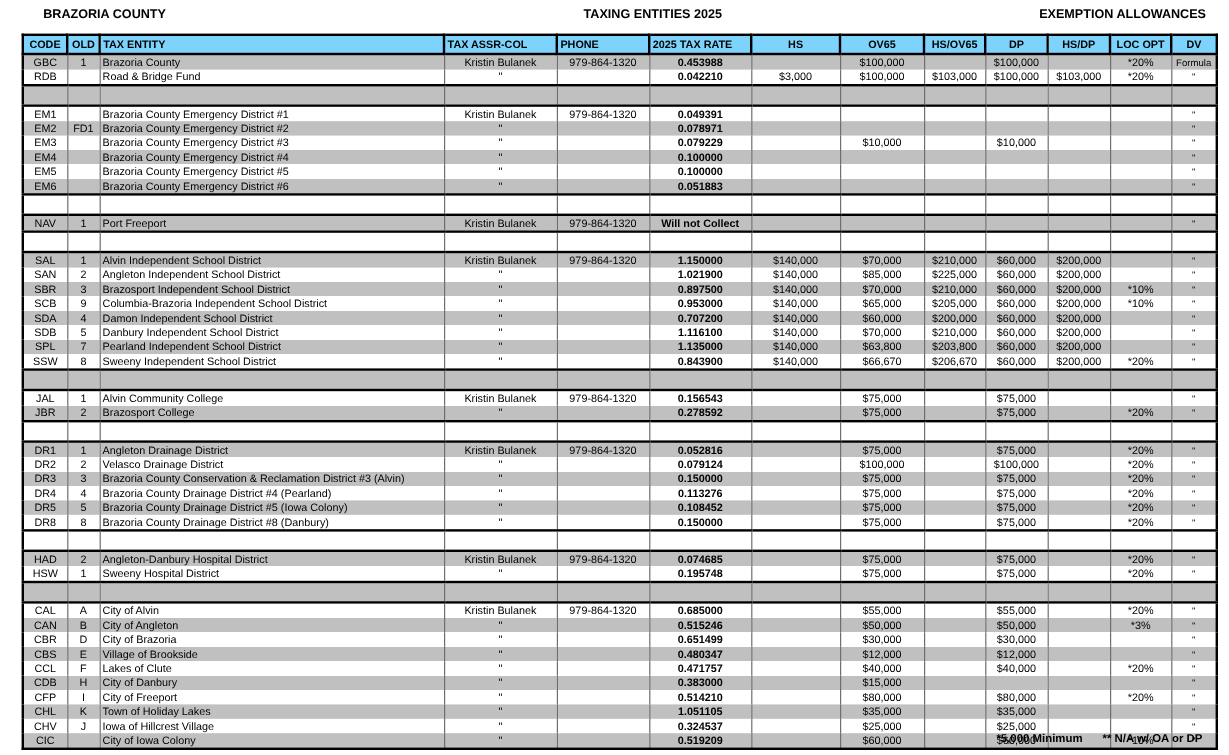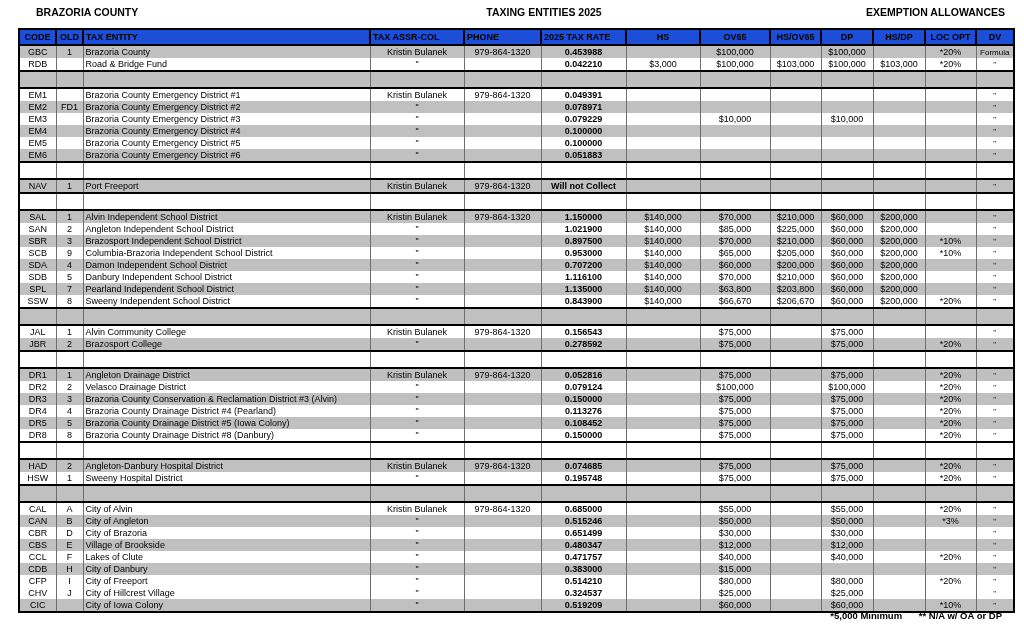--- a/index.html
+++ b/index.html
@@ -9,21 +9,21 @@
     -webkit-font-smoothing:antialiased;overflow:hidden;
   }
   .titlebar{position:absolute;top:6px;left:0;width:1024px;height:16px;font-weight:bold;font-size:10.5px;}
   .title-left{position:absolute;left:36px;top:0;}
   .title-center{position:absolute;left:0;width:1024px;text-align:center;top:0;padding-left:32px;}
   .title-right{position:absolute;right:19px;top:0;}
   .tbl-wrap{position:absolute;left:18px;top:28px;}
   table{border-collapse:collapse;table-layout:fixed;width:995px;border:2px solid #000;}
   th{
     border:2px solid #000;font-size:9px;font-weight:bold;height:14px;line-height:12px;
-    padding:0 2px;text-align:center;white-space:nowrap;overflow:hidden;background:#1d4ed8;
+    padding:0 2px;text-align:center;white-space:nowrap;overflow:hidden;background:#7dd3fc;
   }
   th.left{text-align:left;}
   td{
     border-left:1px solid #6e6e6e;border-right:1px solid #6e6e6e;
     font-size:9px;height:12px;line-height:11px;padding:0 2px;
     text-align:center;white-space:nowrap;overflow:hidden;
   }
   td.left{text-align:left;}
   td.rate{font-weight:bold;}
   td.dv{font-size:8px;}
@@ -684,24 +684,39 @@
           <td></td>
           <td class="rate">0.514210</td>
           <td></td>
           <td>$80,000</td>
           <td></td>
           <td>$80,000</td>
           <td></td>
           <td>*20%</td>
           <td class="dv">"</td>
         </tr>
+        <tr class="stripe">
+          <td>CHL</td>
+          <td>K</td>
+          <td class="left">Town of Holiday Lakes</td>
+          <td>"</td>
+          <td></td>
+          <td class="rate">1.051105</td>
+          <td></td>
+          <td>$35,000</td>
+          <td></td>
+          <td>$35,000</td>
+          <td></td>
+          <td></td>
+          <td class="dv">"</td>
+        </tr>
         <tr>
           <td>CHV</td>
           <td>J</td>
-          <td class="left">City of Hillcrest Village</td>
+          <td class="left">Iowa of Hillcrest Village</td>
           <td>"</td>
           <td></td>
           <td class="rate">0.324537</td>
           <td></td>
           <td>$25,000</td>
           <td></td>
           <td>$25,000</td>
           <td></td>
           <td></td>
           <td class="dv">"</td>

